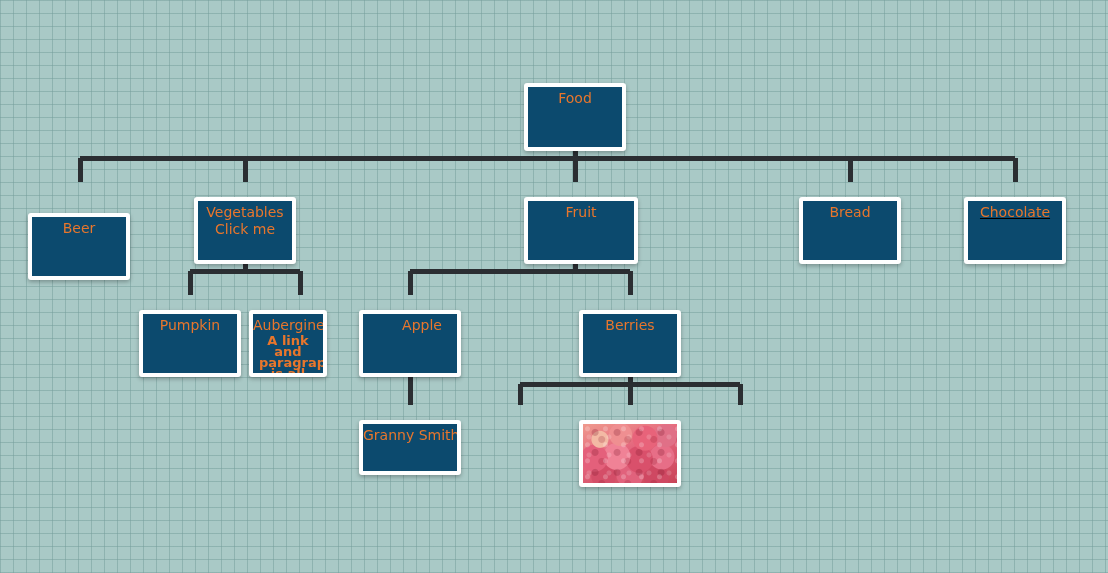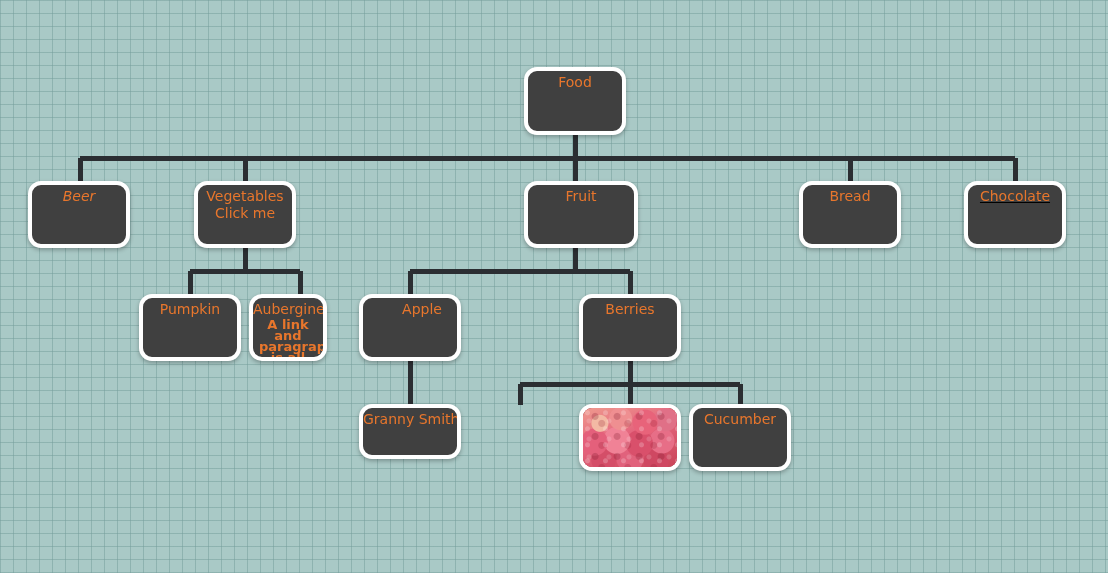--- a/index.html
+++ b/index.html
@@ -26,27 +26,28 @@
     position: absolute;
     top: 0;
     left: 0;
     width: 1108px;
     height: 573px;
     pointer-events: none;
   }
   .node {
     position: absolute;
     box-sizing: border-box;
-    background: #404040;
+    background: #0c4a6e;
     border: 4px solid #ffffff;
-    border-radius: 13px;
+    border-radius: 3px;
     box-shadow: 0 2px 4px rgba(0,0,0,0.28);
     text-align: center;
     overflow: hidden;
     z-index: 5;
+    margin-top: 16px;
   }
   .node-title {
     display: block;
     color: #e8762c;
     font-size: 14px;
     line-height: 17px;
     padding-top: 3px;
     white-space: nowrap;
   }
   .node-sub {
@@ -126,21 +127,21 @@
       <line x1="520" y1="384" x2="520" y2="405"></line>
       <line x1="630" y1="384" x2="630" y2="405"></line>
       <line x1="740" y1="384" x2="740" y2="405"></line>
     </g>
   </svg>
 
   <div class="node" style="left:524px; top:67px; width:102px; height:68px;">
     <span class="node-title">Food</span>
   </div>
 
-  <div class="node" style="left:28px; top:181px; width:102px; height:67px;font-style:italic;">
+  <div class="node" style="left:28px; top:197px; width:102px; height:67px;">
     <span class="node-title">Beer</span>
   </div>
 
   <div class="node" style="left:194px; top:181px; width:102px; height:67px;">
     <span class="node-title">Vegetables</span>
     <span class="node-sub">Click me</span>
   </div>
 
   <div class="node" style="left:524px; top:181px; width:114px; height:67px;">
     <span class="node-title">Fruit</span>
@@ -175,17 +176,14 @@
     <span class="node-title">Granny Smith</span>
   </div>
 
 
   <div class="node" style="left:579px; top:404px; width:102px; height:67px;">
     <div class="node-image">
       <div class="node-image-grain"></div>
     </div>
   </div>
 
-  <div class="node" style="left:689px; top:404px; width:102px; height:67px;">
-    <span class="node-title">Cucumber</span>
-  </div>
 
 </div>
 
 </body></html>

